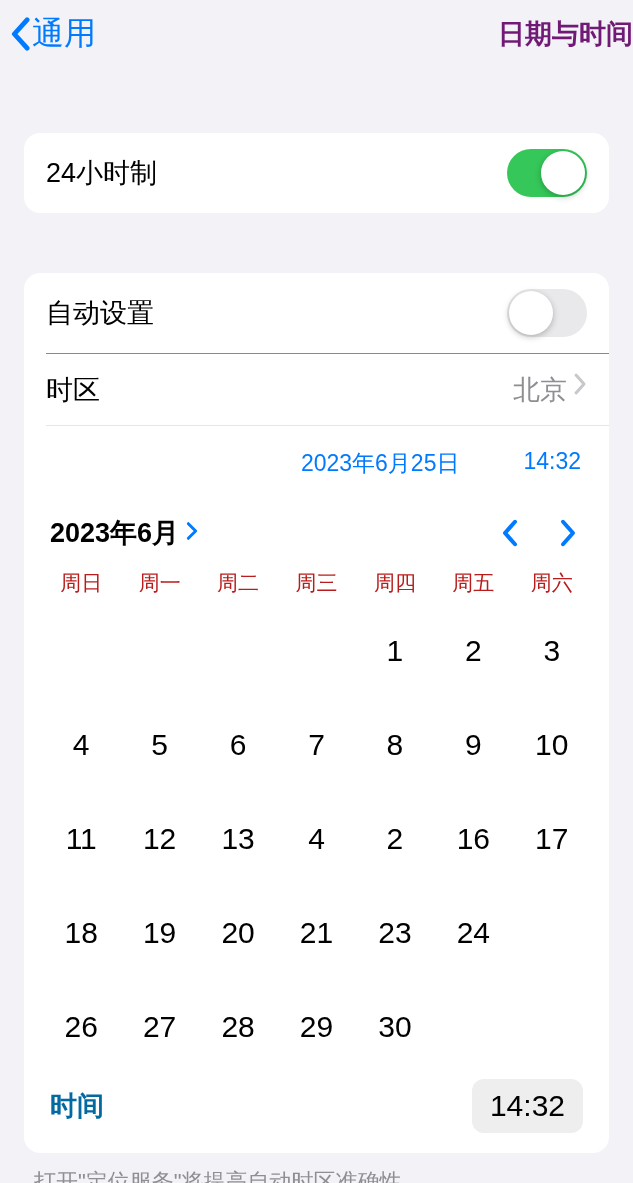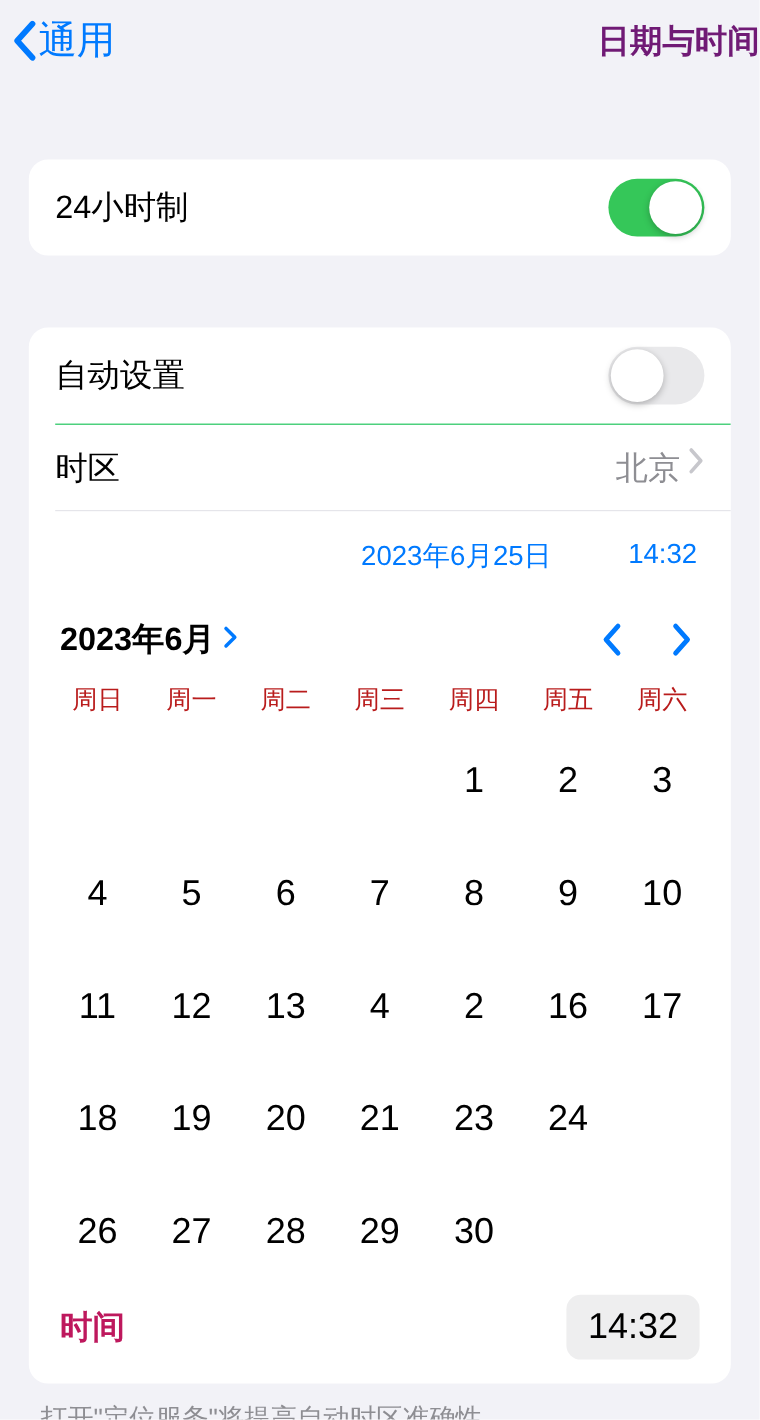--- a/index.html
+++ b/index.html
@@ -105,21 +105,21 @@
       position: relative; color: #fff; font-weight: 600;
     }
     .day.selected::before {
       content: ""; position: absolute; width: 64px; height: 64px;
       background: #0b84fe; border-radius: 50%; z-index: -1;
     }
     .time-row {
       display: flex; align-items: center; justify-content: space-between;
       padding: 6px 8px 2px 8px;
     }
-    .time-label { font-size: 27px; font-weight: 600; color: #be185d; }
+    .time-label { font-size: 27px; font-weight: 600; color: #0369a1; }
     .time-pill {
       background: #eeeeef; border-radius: 12px; padding: 10px 18px;
       font-size: 30px; color: #000; cursor: pointer;
     }
     .footer-note {
       font-size: 22px; color: #8e8e93;
       padding: 14px 34px 0 34px;
     }
   </style>
 </head>

